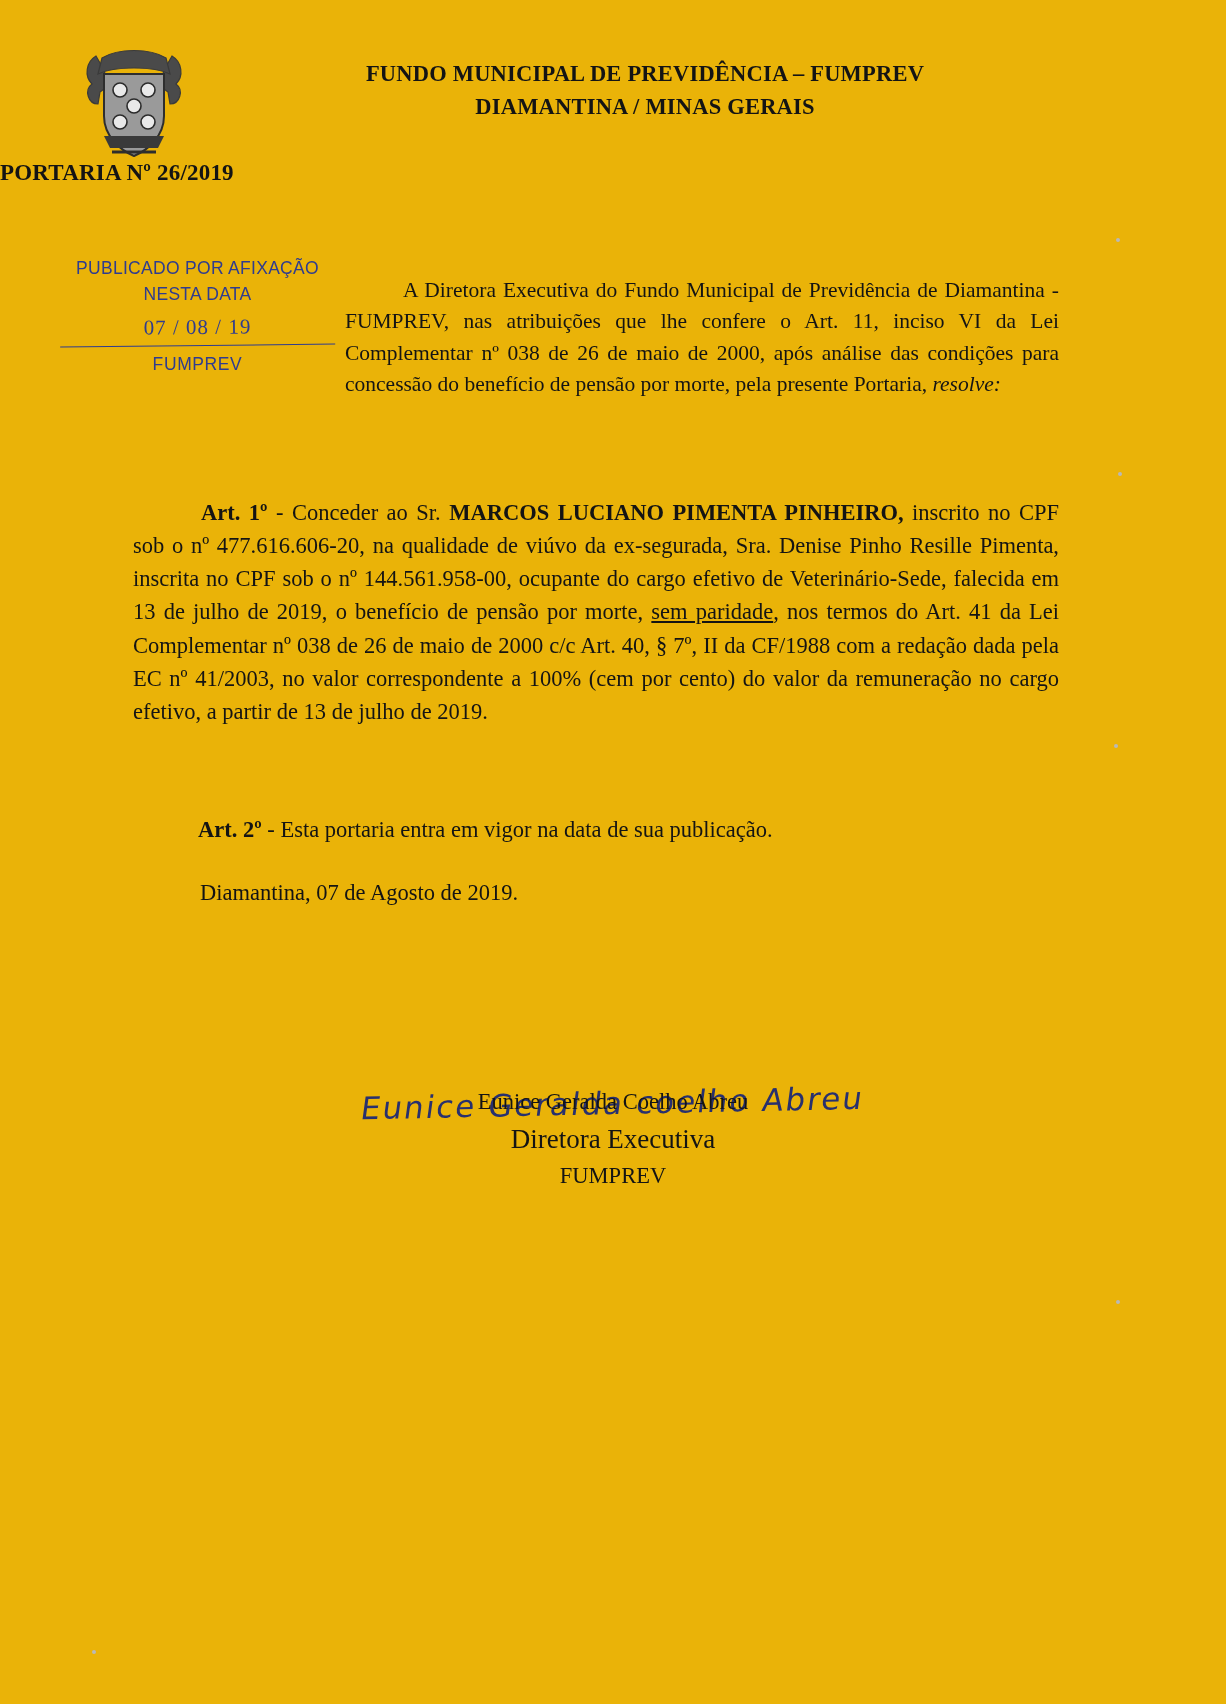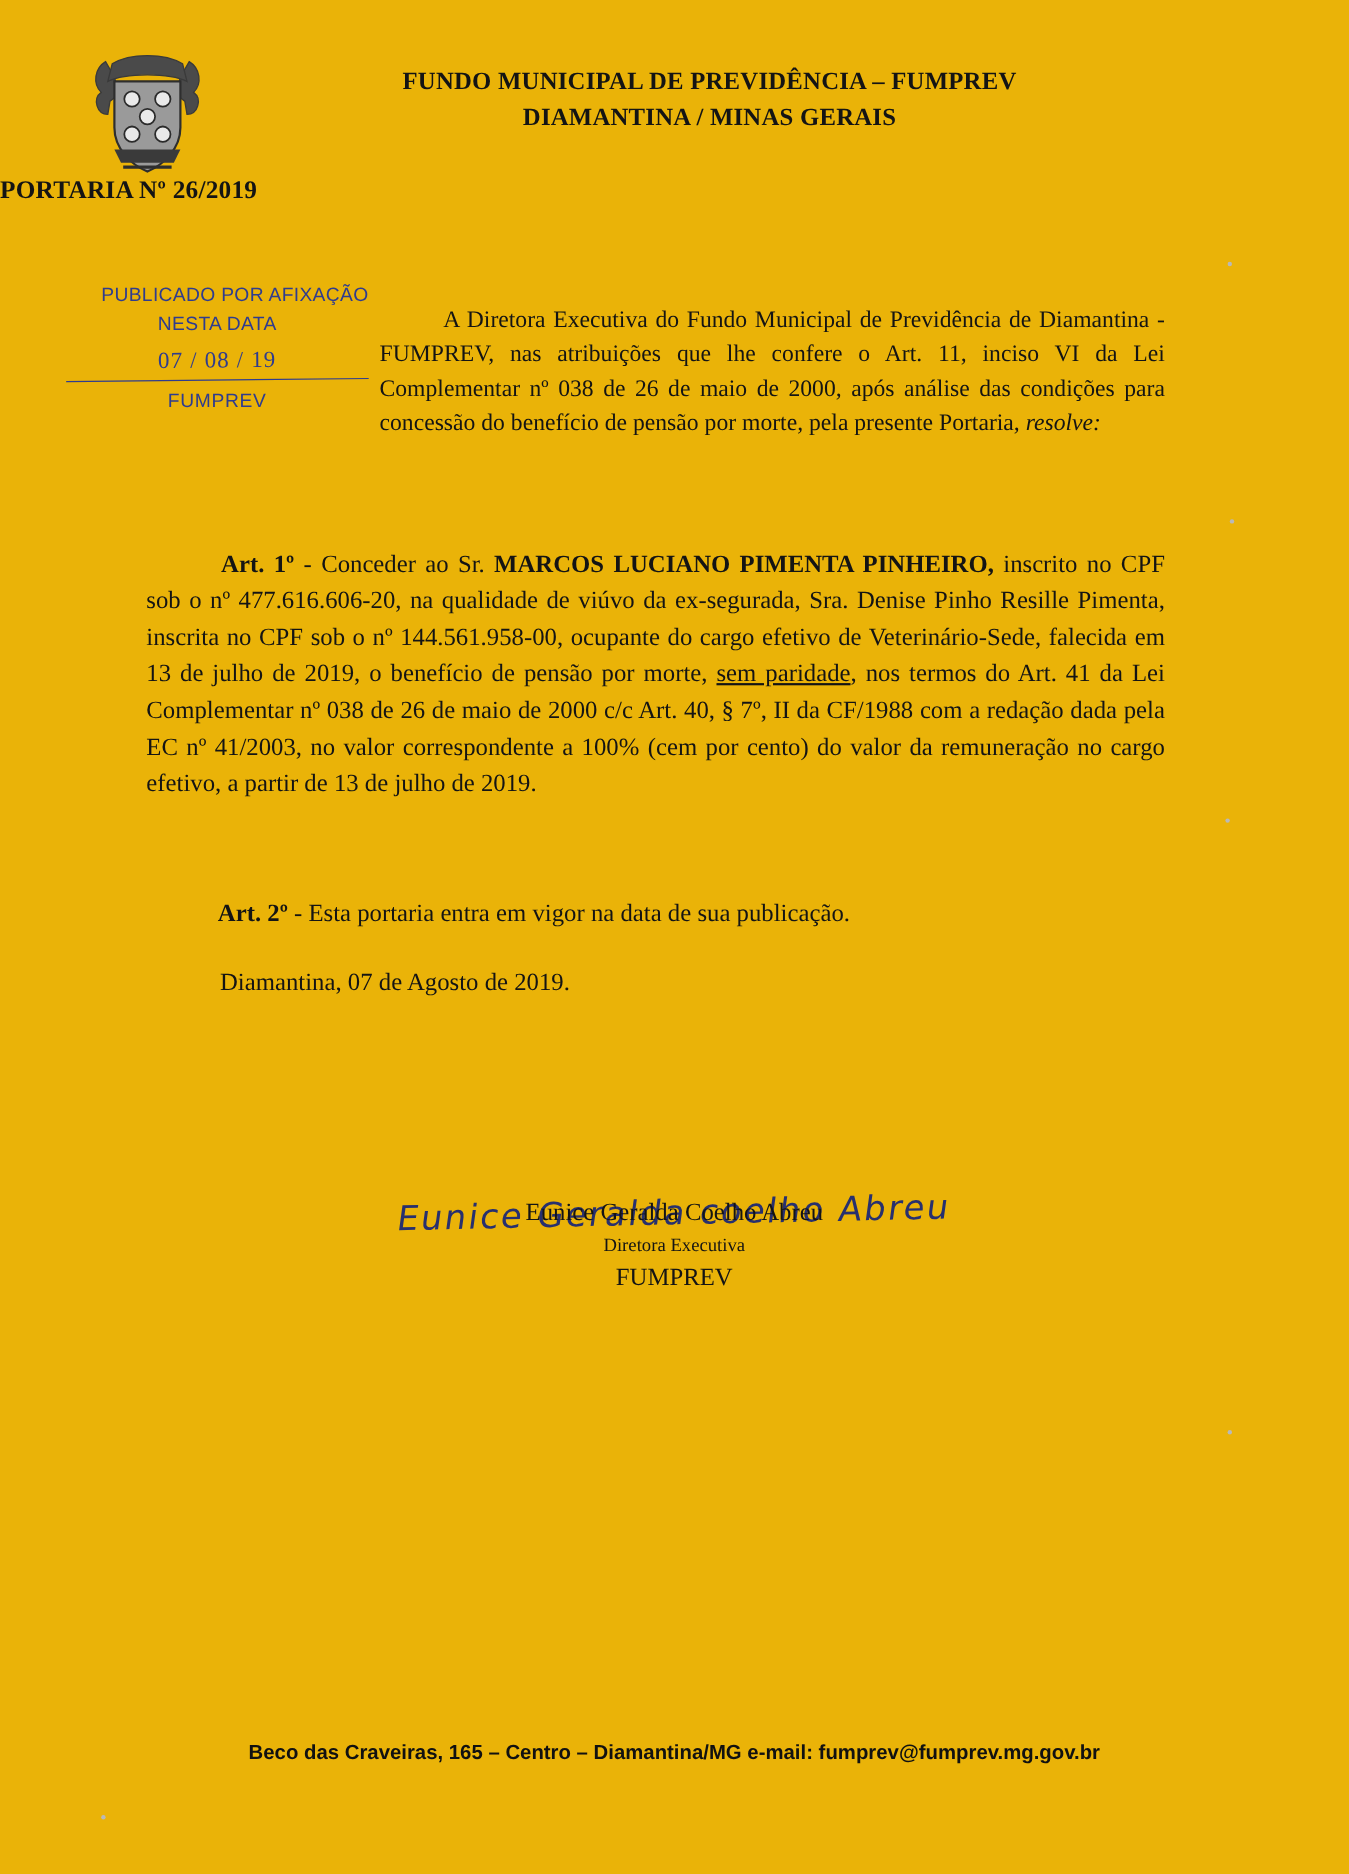--- a/index.html
+++ b/index.html
@@ -70,21 +70,21 @@
     left: 60px;
     top: 255px;
     width: 275px;
     text-align: center;
     color: #2f3c8f;
     font-family: "Liberation Sans", sans-serif;
     font-size: 17.5px;
     letter-spacing: 0.3px;
     line-height: 1.5;
   }
-  .stamp .l1 { display:block;text-align:right; }
+  .stamp .l1 { display:block; }
   .stamp .l2 { display:block; }
   .stamp .date-row {
     display: block;
     margin-top: 4px;
     font-family: "Liberation Serif", serif;
     font-size: 21px;
     letter-spacing: 1px;
     border-bottom: 1.5px solid #2f3c8f;
     padding-bottom: 1px;
     transform: rotate(-0.6deg);
@@ -161,21 +161,21 @@
     font-size: 31px;
     color: #28306e;
     transform: rotate(-1.2deg) skewX(-9deg);
     letter-spacing: 2px;
   }
   .sig-name {
     font-size: 22.5px;
     line-height: 1.5;
   }
   .sig-role {
-    font-size: 17px;
+    font-size: 27px;
     line-height: 1.5;
   }
   .sig-org {
     font-size: 22.5px;
     line-height: 1.5;
   }
 
   
   .footer {
     position: absolute;
@@ -265,21 +265,20 @@
     <span>Eunice Geralda coelho Abreu</span>
   </div>
 
   <div class="signature-block">
     <div class="sig-name">Eunice Geralda Coelho Abreu</div>
     <div class="sig-role">Diretora Executiva</div>
     <div class="sig-org">FUMPREV</div>
   </div>
 
   <div class="footer">
-    <span>Beco das Craveiras, 165 – Centro – Diamantina/MG e-mail: fumprev@fumprev.mg.gov.br</span>
   </div>
 
   <div class="speck" style="top:238px;left:1116px;"></div>
   <div class="speck" style="top:472px;left:1118px;"></div>
   <div class="speck" style="top:744px;left:1114px;"></div>
   <div class="speck" style="top:1300px;left:1116px;"></div>
   <div class="speck" style="top:1650px;left:92px;"></div>
 </div>
 
 </body></html>

